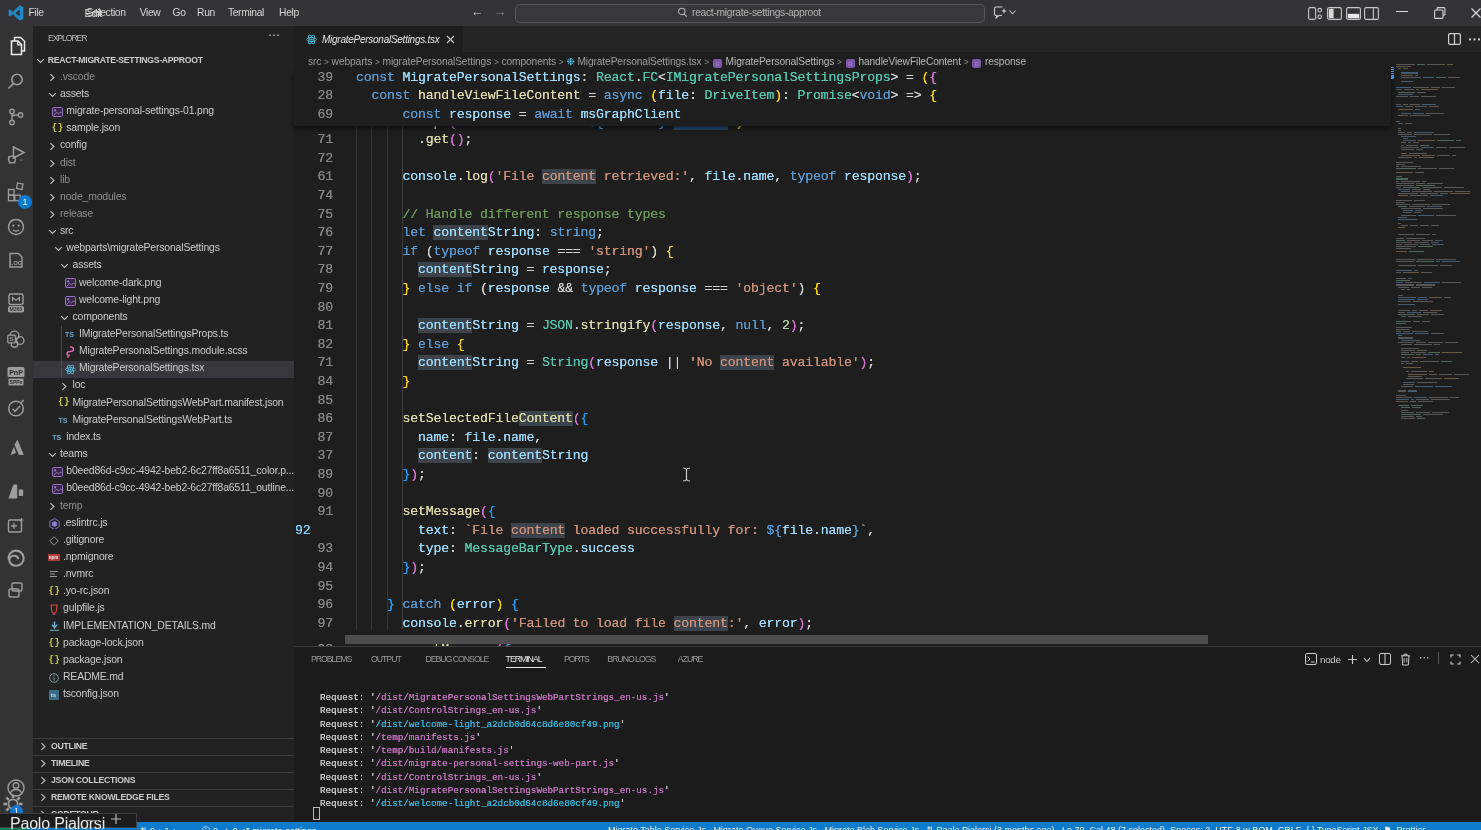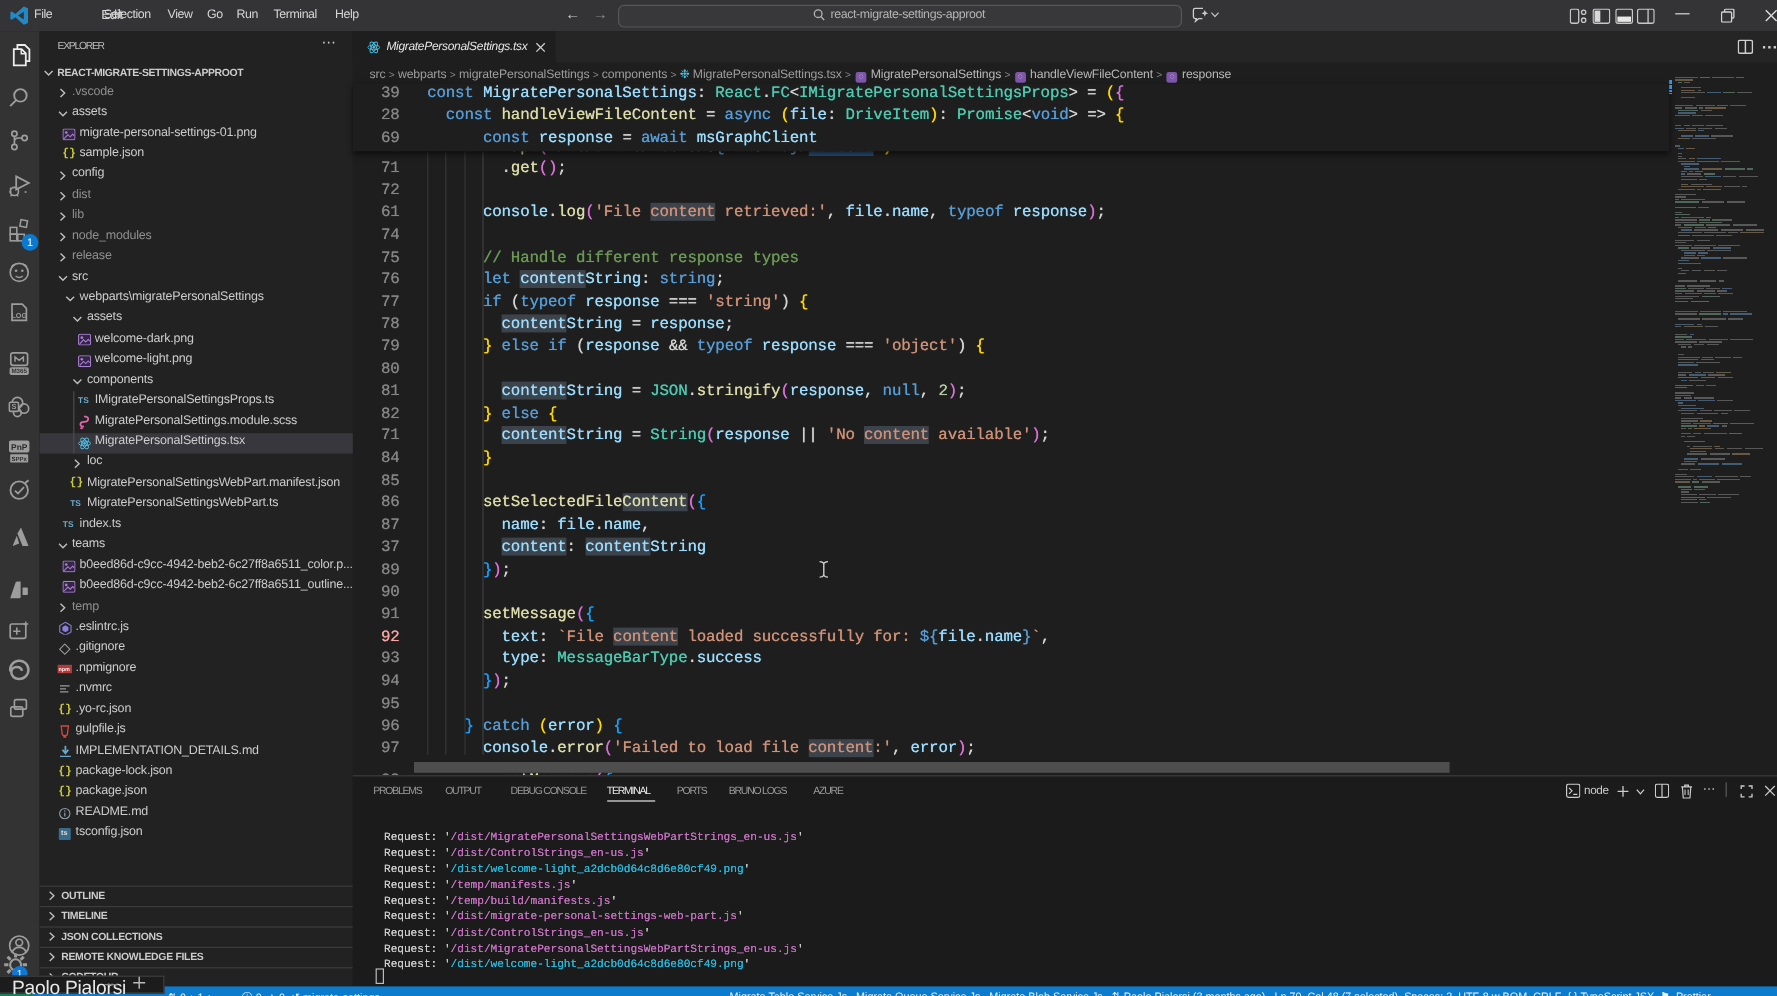--- a/index.html
+++ b/index.html
@@ -412,21 +412,21 @@
 <div class="abs code" style="left:1.0px;top:304.0px;width:38px;text-align:right;color:#858585">87</div>
       <div class="abs code" style="left:62.0px;top:304.0px"><span style="color:#d4d4d4;">&nbsp;&nbsp;&nbsp;&nbsp;&nbsp;&nbsp;&nbsp;&nbsp;</span><span style="color:#9cdcfe;">name</span><span style="color:#d4d4d4;">:&nbsp;</span><span style="color:#9cdcfe;">file</span><span style="color:#d4d4d4;">.</span><span style="color:#9cdcfe;">name</span><span style="color:#d4d4d4;">,</span></div>
 <div class="abs code" style="left:1.0px;top:322.6px;width:38px;text-align:right;color:#858585">37</div>
       <div class="abs code" style="left:62.0px;top:322.6px"><span style="color:#d4d4d4;">&nbsp;&nbsp;&nbsp;&nbsp;&nbsp;&nbsp;&nbsp;&nbsp;</span><span style="color:#9cdcfe;background:#3d434b;">content</span><span style="color:#d4d4d4;">:&nbsp;</span><span style="color:#9cdcfe;background:#3d434b;">content</span><span style="color:#9cdcfe;">String</span></div>
 <div class="abs code" style="left:1.0px;top:341.2px;width:38px;text-align:right;color:#858585">89</div>
       <div class="abs code" style="left:62.0px;top:341.2px"><span style="color:#d4d4d4;">&nbsp;&nbsp;&nbsp;&nbsp;&nbsp;&nbsp;</span><span style="color:#179fff;">}</span><span style="color:#da70d6;">)</span><span style="color:#d4d4d4;">;</span></div>
 <div class="abs code" style="left:1.0px;top:359.8px;width:38px;text-align:right;color:#858585">90</div>
       <div class="abs code" style="left:62.0px;top:359.8px"></div>
 <div class="abs code" style="left:1.0px;top:378.4px;width:38px;text-align:right;color:#858585">91</div>
       <div class="abs code" style="left:62.0px;top:378.4px"><span style="color:#d4d4d4;">&nbsp;&nbsp;&nbsp;&nbsp;&nbsp;&nbsp;</span><span style="color:#dcdcaa;">setMessage</span><span style="color:#da70d6;">(</span><span style="color:#179fff;">{</span></div>
-<div class="abs code" style="left:1.0px;top:397.0px;width:38px;text-align:right;color:#fca5a5">92</div>
+<div class="abs code" style="left:1.0px;top:397.0px;width:38px;text-align:left;color:#7dd3fc">92</div>
       <div class="abs code" style="left:62.0px;top:397.0px"><span style="color:#d4d4d4;">&nbsp;&nbsp;&nbsp;&nbsp;&nbsp;&nbsp;&nbsp;&nbsp;</span><span style="color:#9cdcfe;">text</span><span style="color:#d4d4d4;">:&nbsp;</span><span style="color:#ce9178;">`File&nbsp;</span><span style="color:#ce9178;background:#3d434b;">content</span><span style="color:#ce9178;">&nbsp;loaded&nbsp;successfully&nbsp;for:&nbsp;</span><span style="color:#569cd6;">${</span><span style="color:#9cdcfe;">file</span><span style="color:#d4d4d4;">.</span><span style="color:#9cdcfe;">name</span><span style="color:#569cd6;">}</span><span style="color:#ce9178;">`</span><span style="color:#d4d4d4;">,</span></div>
 <div class="abs code" style="left:1.0px;top:415.6px;width:38px;text-align:right;color:#858585">93</div>
       <div class="abs code" style="left:62.0px;top:415.6px"><span style="color:#d4d4d4;">&nbsp;&nbsp;&nbsp;&nbsp;&nbsp;&nbsp;&nbsp;&nbsp;</span><span style="color:#9cdcfe;">type</span><span style="color:#d4d4d4;">:&nbsp;</span><span style="color:#4ec9b0;font-family:Liberation Mono, monospace;">MessageBarType</span><span style="color:#d4d4d4;">.</span><span style="color:#9cdcfe;">success</span></div>
 <div class="abs code" style="left:1.0px;top:434.2px;width:38px;text-align:right;color:#858585">94</div>
       <div class="abs code" style="left:62.0px;top:434.2px"><span style="color:#d4d4d4;">&nbsp;&nbsp;&nbsp;&nbsp;&nbsp;&nbsp;</span><span style="color:#179fff;">}</span><span style="color:#da70d6;">)</span><span style="color:#d4d4d4;">;</span></div>
 <div class="abs code" style="left:1.0px;top:452.8px;width:38px;text-align:right;color:#858585">95</div>
       <div class="abs code" style="left:62.0px;top:452.8px"></div>
 <div class="abs code" style="left:1.0px;top:471.4px;width:38px;text-align:right;color:#858585">96</div>
       <div class="abs code" style="left:62.0px;top:471.4px"><span style="color:#d4d4d4;">&nbsp;&nbsp;&nbsp;&nbsp;</span><span style="color:#179fff;">}</span><span style="color:#d4d4d4;">&nbsp;</span><span style="color:#569cd6;">catch</span><span style="color:#d4d4d4;">&nbsp;</span><span style="color:#ffd700;">(</span><span style="color:#9cdcfe;">error</span><span style="color:#ffd700;">)</span><span style="color:#d4d4d4;">&nbsp;</span><span style="color:#179fff;">{</span></div>
 <div class="abs code" style="left:1.0px;top:490.0px;width:38px;text-align:right;color:#858585">97</div>

